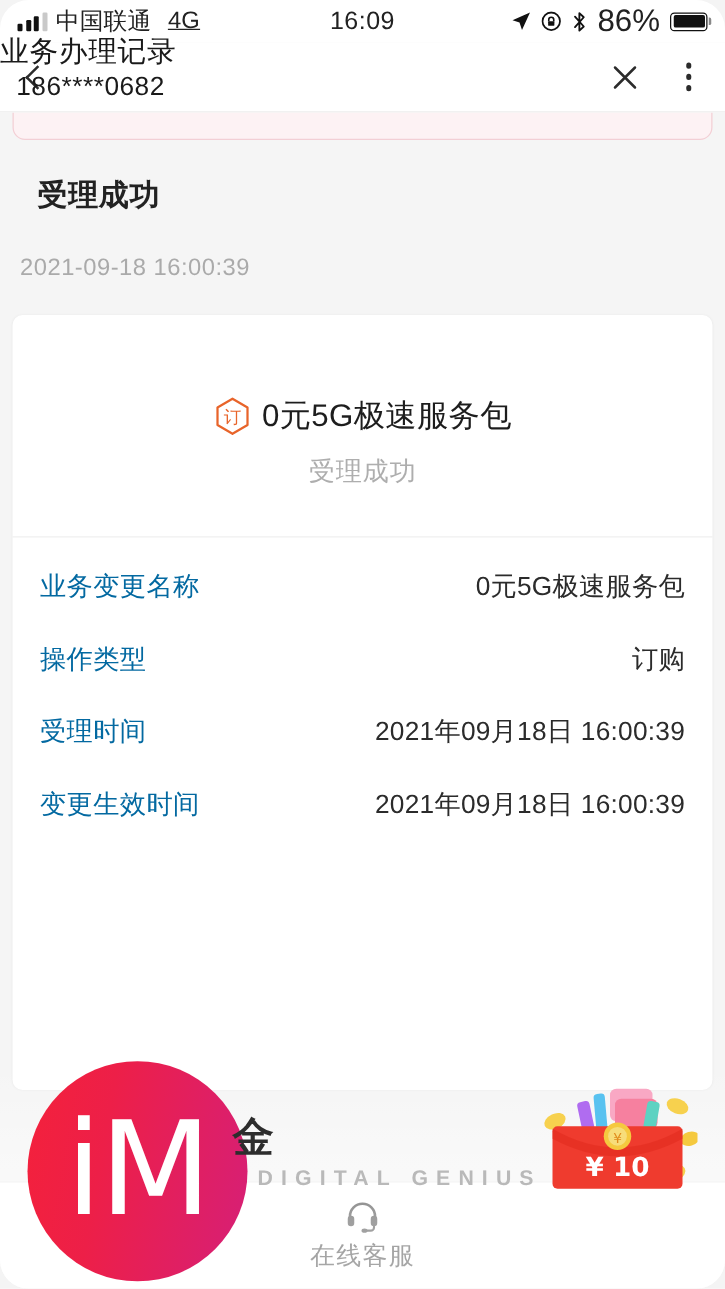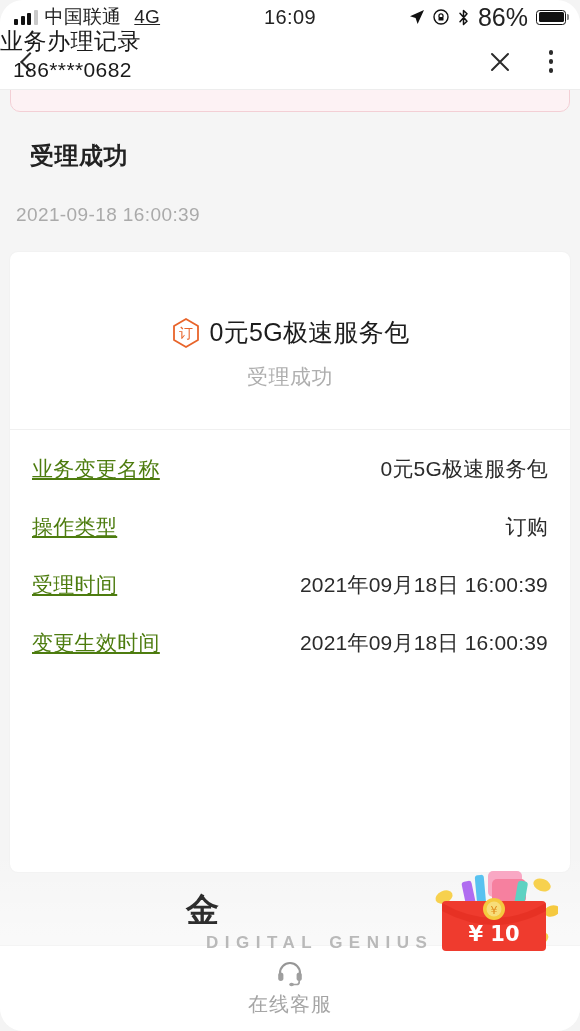--- a/index.html
+++ b/index.html
@@ -230,24 +230,23 @@
 
   .rows { padding: 10px 22px 0 22px; }
   .row {
     display: flex;
     align-items: center;
     justify-content: space-between;
     height: 58px;
   }
   .row-label {
     font-size: 21px;
-    color: #4d7c0f;
+    color: #0369a1;
     letter-spacing: .3px;
     white-space: nowrap;
-    text-decoration: underline;
   }
   .row-value {
     font-size: 21px;
     color: #2b2b2b;
     letter-spacing: .2px;
     white-space: nowrap;
     text-align: right;
   }
 
   
@@ -457,20 +456,23 @@
         <ellipse cx="16.6" cy="25.5" rx="2.4" ry="1.7" fill="#2b2b2b"></ellipse>
       </svg>
       <span class="service-label">在线客服</span>
     </div>
 
   </div>
 
   <div class="watermark">
     <div class="wm-fade"></div>
 
+    <div class="wm-circle">
+      <span>iM</span>
+    </div>
 
     <div class="wm-brand">
       <span class="wm-cn">金</span>
     </div>
 
     <div class="wm-tag">DIGITAL GENIUS</div>
 
     <svg class="wm-packet" viewBox="0 0 128 92">
       <g>
 

